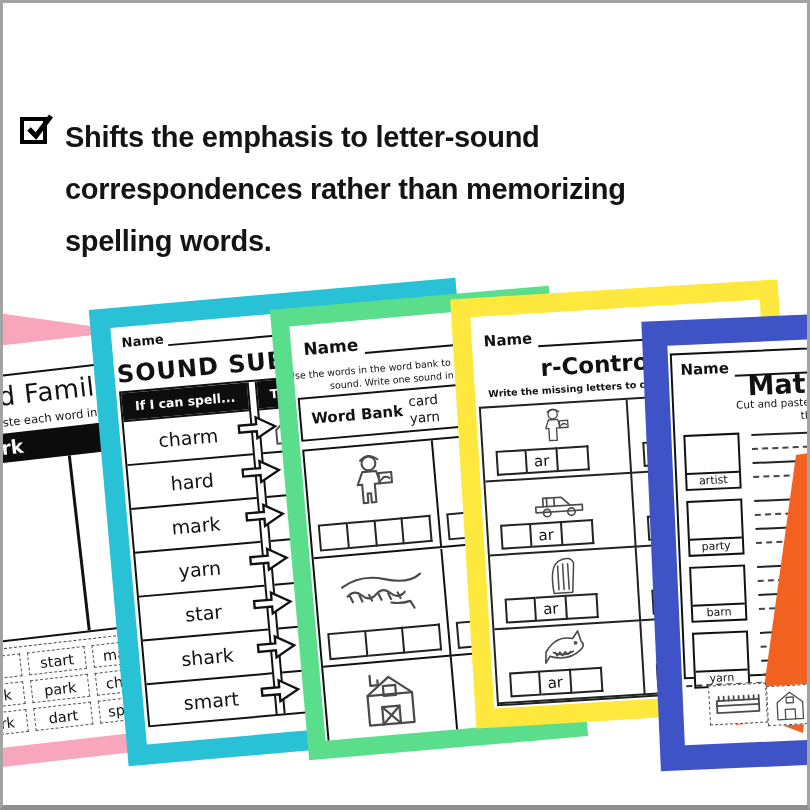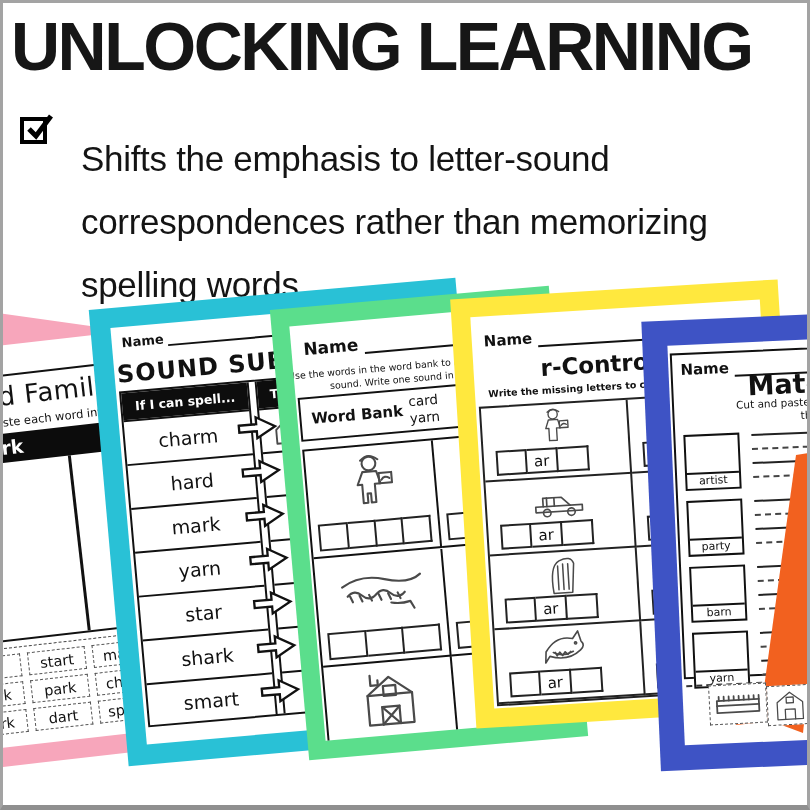--- a/index.html
+++ b/index.html
@@ -7,22 +7,22 @@
   .stage{position:relative;width:810px;height:810px;background:#fff;
          border:3px solid #a3a3a3;border-bottom:5px solid #8f8f8f;overflow:hidden;
          font-family:"Liberation Sans",sans-serif;color:#111;}
   
   .main-title{position:absolute;top:4px;left:8px;right:4px;margin:0;
       font-size:68px;font-weight:bold;letter-spacing:-2.5px;white-space:nowrap;
       font-family:"Liberation Sans",sans-serif;color:#161616;}
   .bullet-row{position:absolute;top:108px;left:17px;width:700px;}
   .checkbox{position:absolute;top:6px;left:0;width:27px;height:27px;border:4px solid #000;background:#fff;}
   .checkbox svg{position:absolute;top:-6px;left:1px;overflow:visible;}
-  .bullet-text{position:absolute;top:0;left:45px;width:650px;margin:16px;
-      font-size:35px;font-weight:normal;line-height:1.8;letter-spacing:-0.3px;color:#141414;}
+  .bullet-text{position:absolute;top:0;left:45px;width:650px;margin:0;
+      font-size:29px;font-weight:bold;line-height:1.8;letter-spacing:-0.3px;color:#141414;}
   
   .scene{position:absolute;inset:0;}
   .sheet{position:absolute;}
   .paper{position:absolute;background:#fff;overflow:hidden;}
   .doodle{stroke:#4a4a4a;fill:none;stroke-width:1.8;stroke-linejoin:round;stroke-linecap:round;}
   .nline{border-bottom:2px solid #111;}
   
   .pk-back-top{left:-150px;top:320px;width:420px;height:160px;background:#f7a6bb;transform:rotate(8deg);}
   .pk-back{left:-160px;top:330px;width:540px;height:420px;background:#f7a6bb;transform:rotate(-6.5deg);}
   .pk-paper{left:-140px;top:331px;width:500px;height:400px;transform:rotate(-6.5deg);}
@@ -122,21 +122,20 @@
   .co-fence{left:706px;top:681px;width:58px;height:40px;transform:rotate(-3deg);z-index:8;}
   .co-barn{left:764px;top:682px;width:45px;height:40px;transform:rotate(-3deg);z-index:8;}
   .orange-svg{position:absolute;inset:0;z-index:7;pointer-events:none;}
   .z1{z-index:1}.z2{z-index:2}.z3{z-index:3}.z4{z-index:4}.z5{z-index:5}
 </style>
 </head>
 <body>
 
 <div class="stage">
 
-  <h1 class="main-title">UNLOCKING LEARNING</h1>
 
   <div class="bullet-row">
     <span class="checkbox">
       <svg width="30" height="30" viewBox="0 0 30 30">
           <path d="M4 14 L11 21 L26 1" stroke="#000" stroke-width="5" fill="none"></path>
         </svg>
     </span>
     <p class="bullet-text">Shifts the emphasis to letter-sound correspondences rather than memorizing spelling words.</p>
   </div>
 

